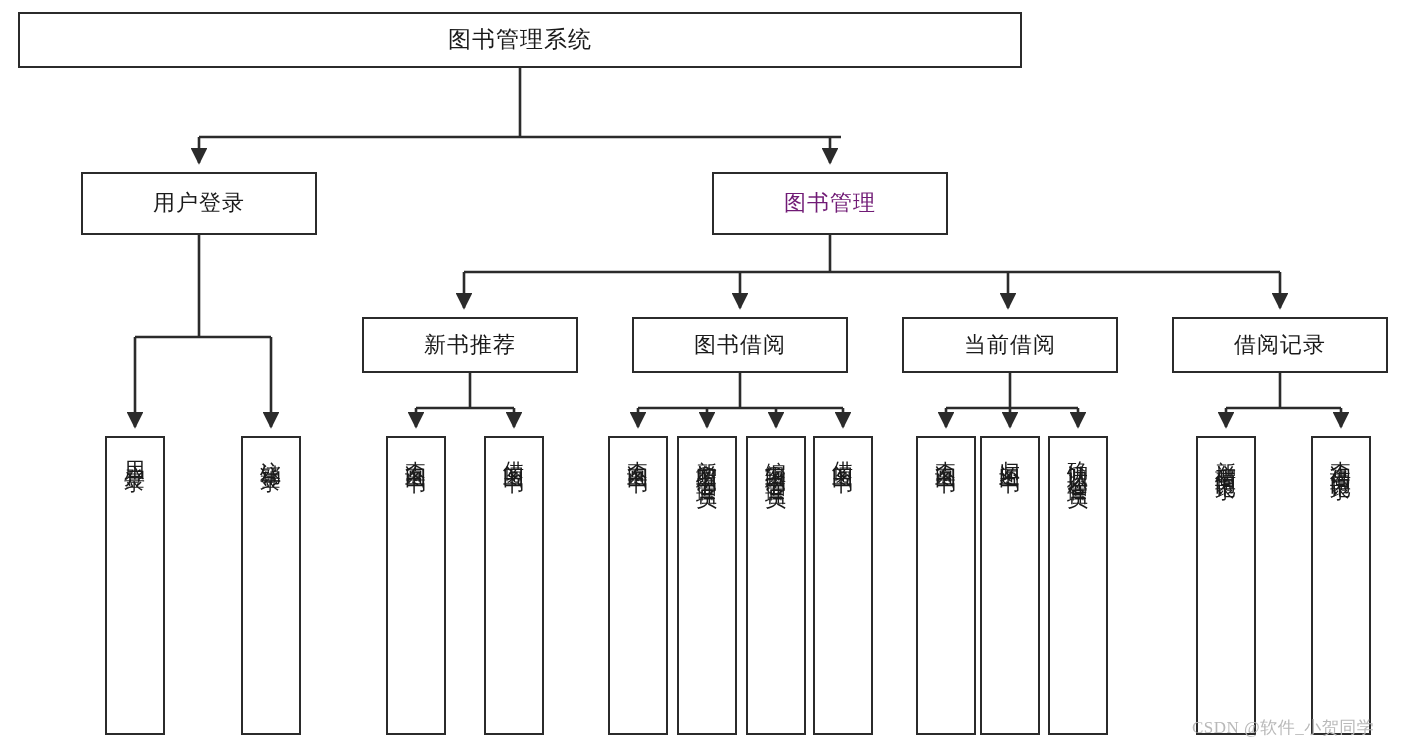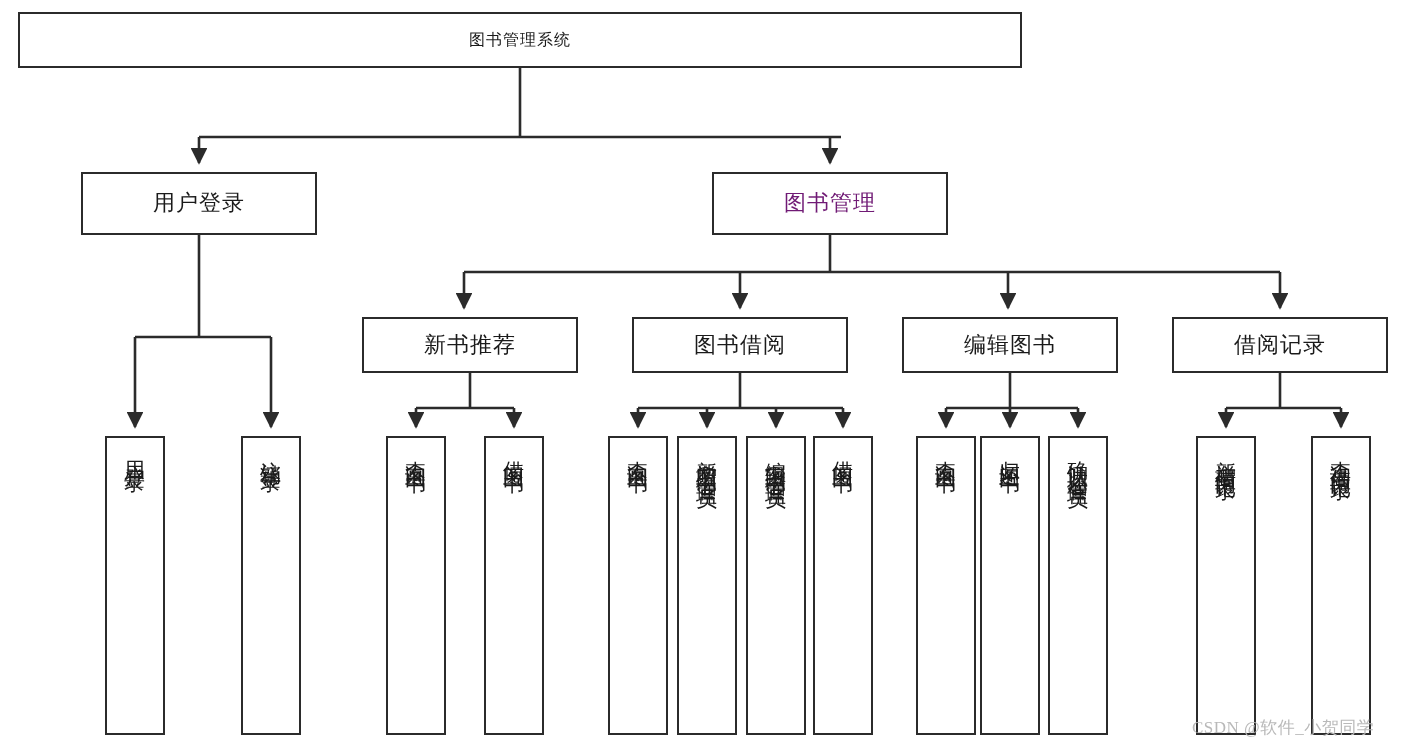--- a/index.html
+++ b/index.html
@@ -36,21 +36,21 @@
     justify-content: center;
     color: #1a1a1a;
   }
   .node.h {
     
     font-size: 22px;
     letter-spacing: 1px;
     line-height: 1.2;
   }
   .node.root {
-    font-size: 16px;
+    font-size: 23px;
   }
   .node.v {
     
     font-size: 21px;
     align-items: flex-start;
     justify-content: center;
     padding-top: 6px;
   }
   .vtext {
     writing-mode: vertical-rl;
@@ -135,21 +135,21 @@
     <span>图书管理</span>
   </div>
 
   <div class="node h" style="left: 362px; top: 317px; width: 216px; height: 56px; border-color: rgb(43, 43, 43); background: rgb(255, 255, 255); color: rgb(26, 26, 26);">
     <span>新书推荐</span>
   </div>
   <div class="node h" style="left: 632px; top: 317px; width: 216px; height: 56px; border-color: rgb(43, 43, 43); background: rgb(255, 255, 255); color: rgb(26, 26, 26); text-align: right;">
     <span>图书借阅</span>
   </div>
   <div class="node h" style="left: 902px; top: 317px; width: 216px; height: 56px; border-color: rgb(43, 43, 43); background: rgb(255, 255, 255); color: rgb(26, 26, 26);">
-    <span>编辑图书</span>
+    <span>当前借阅</span>
   </div>
   <div class="node h" style="left: 1172px; top: 317px; width: 216px; height: 56px; border-color: rgb(43, 43, 43); background: rgb(255, 255, 255); color: rgb(26, 26, 26);">
     <span>借阅记录</span>
   </div>
 
   <div class="node v" style="left: 105px; top: 436px; width: 60px; height: 299px; border-color: rgb(43, 43, 43); background: rgb(255, 255, 255); color: rgb(26, 26, 26);">
     <span class="vtext">用户登录</span>
   </div>
   <div class="node v" style="left: 241px; top: 436px; width: 60px; height: 299px; border-color: rgb(43, 43, 43); background: rgb(255, 255, 255); color: rgb(26, 26, 26);">
     <span class="vtext">注销登录</span>

